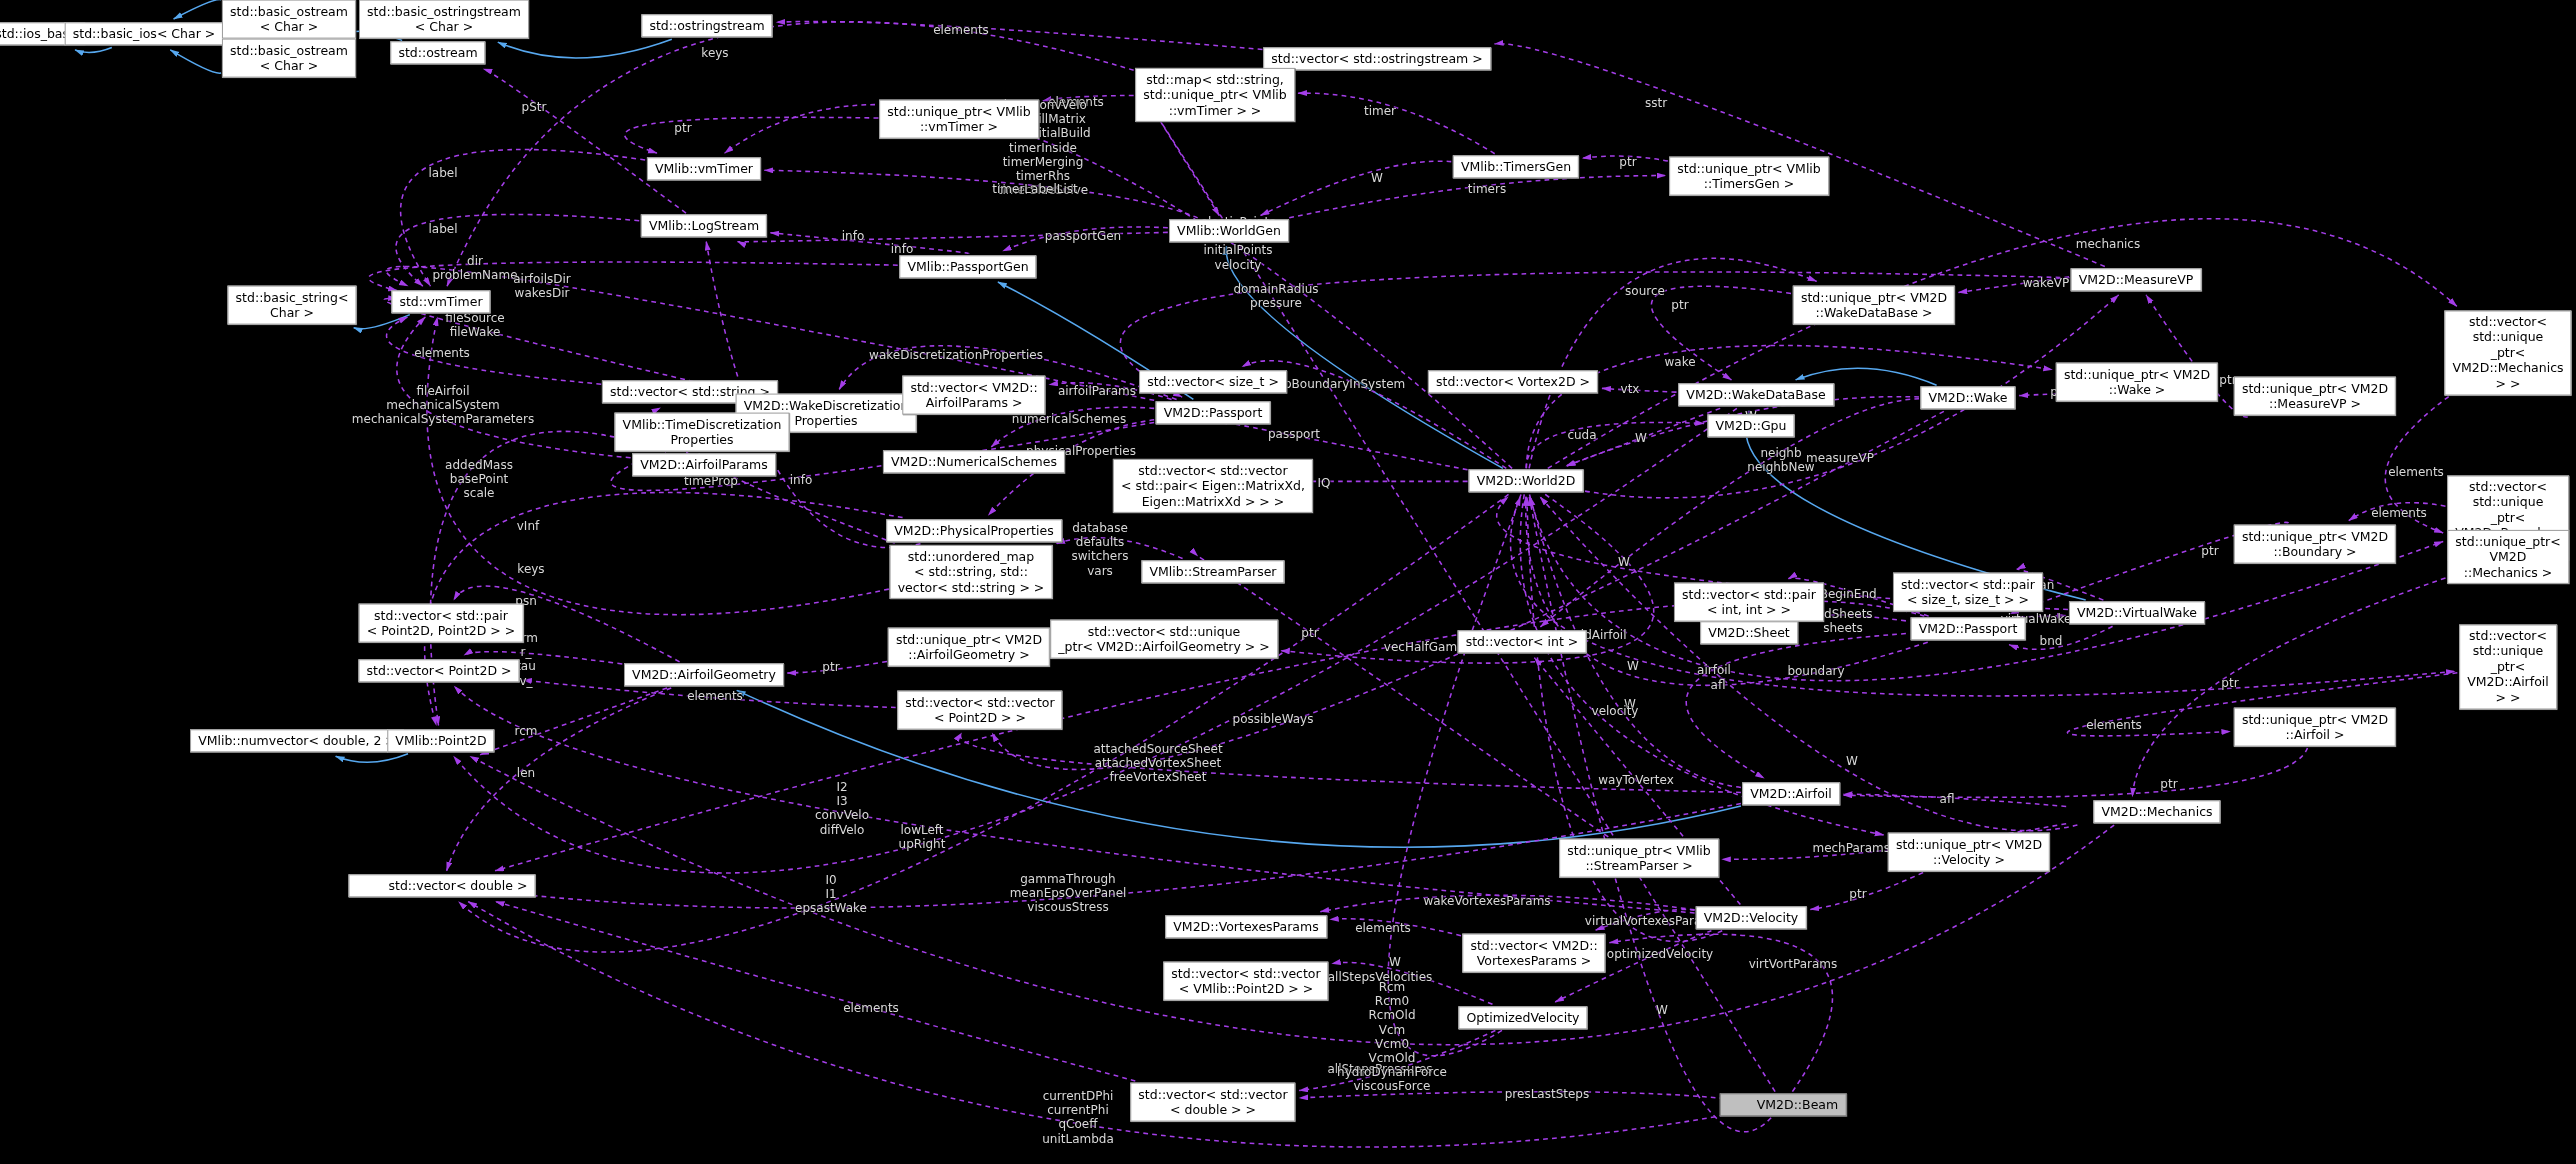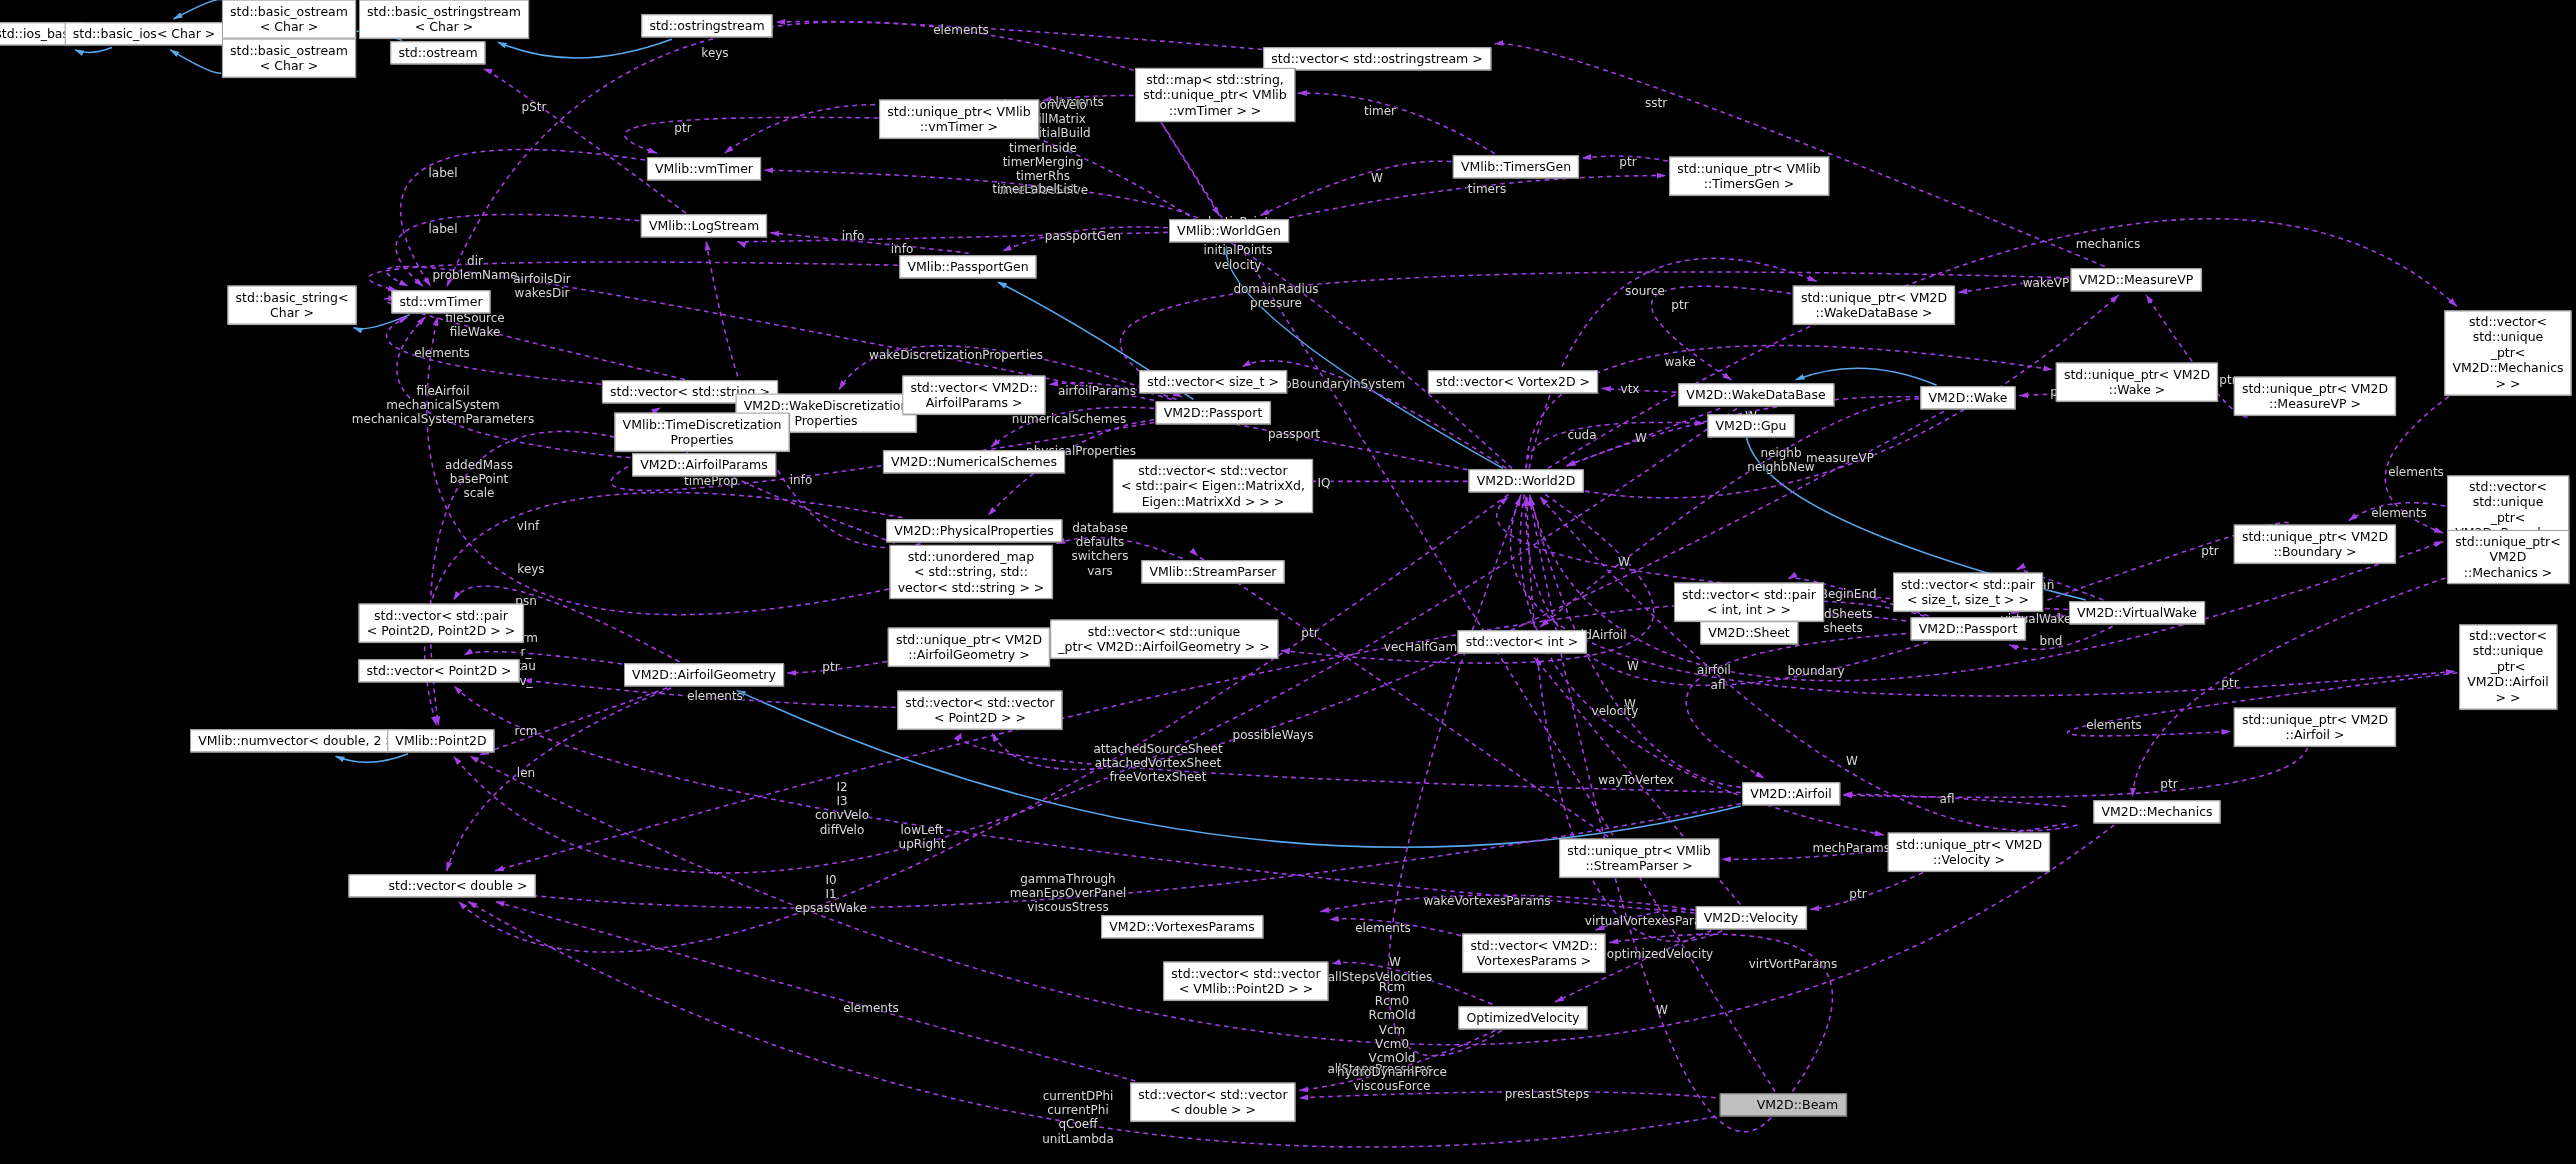--- a/index.html
+++ b/index.html
@@ -239,21 +239,21 @@
 &lt; Point2D &gt; &gt;</div>
     <div class="node" style="left: 1791px; top: 794px;">VM2D::Airfoil</div>
     <div class="node" style="left: 297px; top: 741px;">VMlib::numvector&lt; double, 2 &gt;</div>
     <div class="node" style="left: 441px; top: 741px;">VMlib::Point2D</div>
     <div class="node" style="left: 1639px; top: 858px;">std::unique_ptr&lt; VMlib
 ::StreamParser &gt;</div>
     <div class="node" style="left: 1969px; top: 852px;">std::unique_ptr&lt; VM2D
 ::Velocity &gt;</div>
     <div class="node" style="left: 2131px; top: 812px; margin-left: 26px;">VM2D::Mechanics</div>
     <div class="node" style="left: 1751px; top: 918px;">VM2D::Velocity</div>
-    <div class="node" style="left: 1182px; top: 927px;">VM2D::VortexesParams</div>
+    <div class="node" style="left: 1246px; top: 927px;">VM2D::VortexesParams</div>
     <div class="node" style="left: 1534px; top: 953px;">std::vector&lt; VM2D::
 VortexesParams &gt;</div>
     <div class="node" style="left: 1246px; top: 981px;">std::vector&lt; std::vector
 &lt; VMlib::Point2D &gt; &gt;</div>
     <div class="node" style="left: 1523px; top: 1018px;">OptimizedVelocity</div>
     <div class="node" style="left: 442px; top: 886px; padding-left: 39px;">std::vector&lt; double &gt;</div>
     <div class="node" style="left: 1213px; top: 1102px;">std::vector&lt; std::vector
 &lt; double &gt; &gt;</div>
     <div class="node subject" style="left: 1783px; top: 1105px;">VM2D::Beam</div>
     <div class="edge-label" style="left: 961px; top: 30px;">elements</div>
@@ -339,21 +339,21 @@
     <div class="edge-label" style="left: 526px; top: 773px;">len</div>
     <div class="edge-label" style="left: 715px; top: 696px;">elements</div>
     <div class="edge-label" style="left: 1714px; top: 670px;">airfoil</div>
     <div class="edge-label" style="left: 2114px; top: 725px;">elements</div>
     <div class="edge-label" style="left: 2169px; top: 784px;">ptr</div>
     <div class="edge-label" style="left: 1718px; top: 685px;">afl</div>
     <div class="edge-label" style="left: 1947px; top: 799px;">afl</div>
     <div class="edge-label" style="left: 1158px; top: 763px;">attachedSourceSheet
 attachedVortexSheet
 freeVortexSheet</div>
-    <div class="edge-label" style="left: 1273px; top: 735px;">possibleWays</div>
+    <div class="edge-label" style="left: 1273px; top: 719px;">possibleWays</div>
     <div class="edge-label" style="left: 1781px; top: 460px;">neighb
 neighbNew</div>
     <div class="edge-label" style="left: 1636px; top: 780px;">wayToVertex</div>
     <div class="edge-label" style="left: 1615px; top: 711px;">velocity</div>
     <div class="edge-label" style="left: 1858px; top: 894px;">ptr</div>
     <div class="edge-label" style="left: 1870px; top: 848px;">mechParamsParser</div>
     <div class="edge-label" style="left: 1310px; top: 633px;">ptr</div>
     <div class="edge-label" style="left: 1816px; top: 671px;">boundary</div>
     <div class="edge-label" style="left: 2399px; top: 513px;">elements</div>
     <div class="edge-label" style="left: 2210px; top: 551px;">ptr</div>

